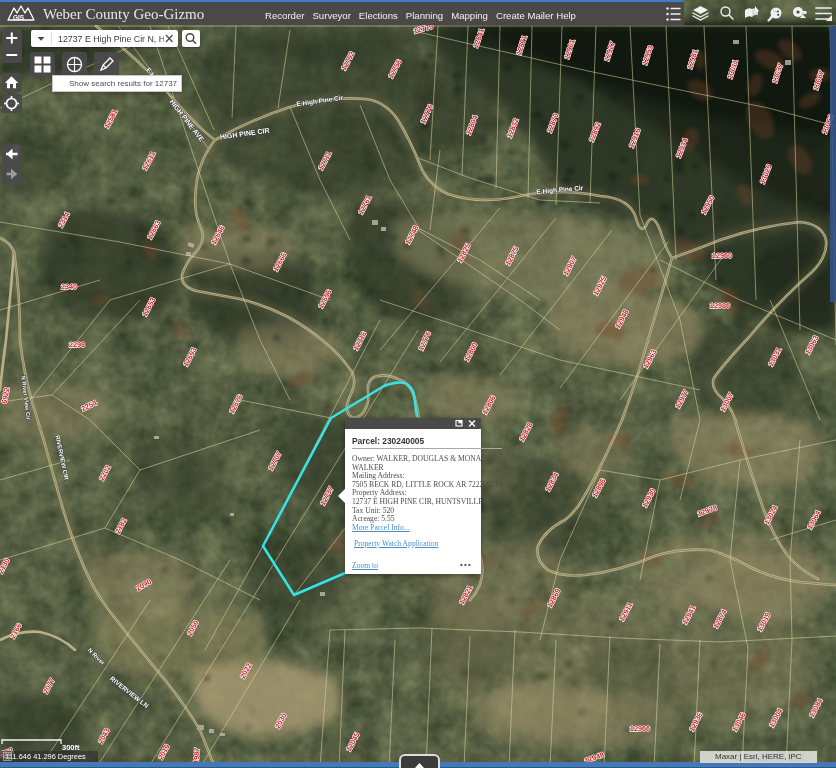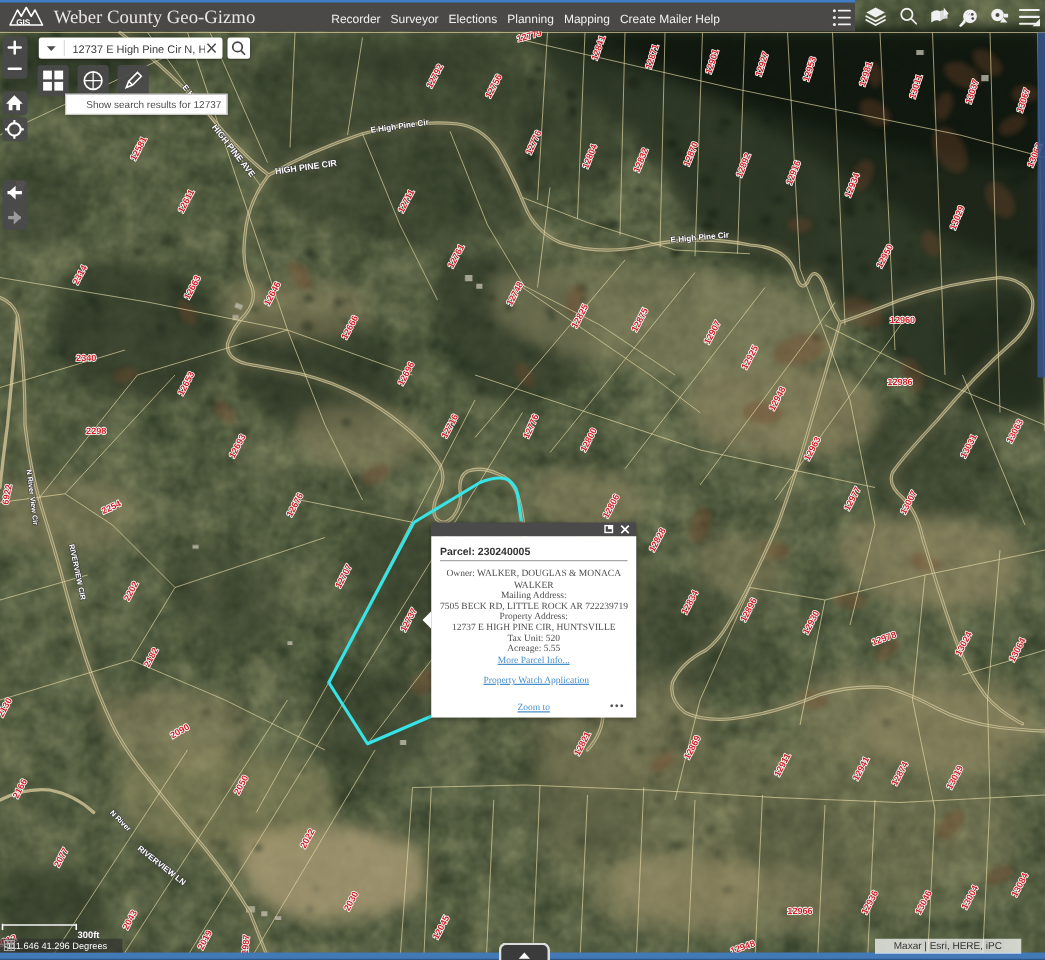--- a/index.html
+++ b/index.html
@@ -7,21 +7,21 @@
   #app{position:relative;width:836px;height:768px;background:#576044;overflow:hidden;}
   #mapsvg{position:absolute;left:0;top:0;}
   #topbar{position:absolute;left:0;top:0;width:684px;height:25px;background:#4b4947;border-top:2.5px solid #3f7ec6;box-sizing:border-box;z-index:30;}
   #title{position:absolute;left:43px;top:4px;font-family:"Liberation Serif",serif;font-size:15px;color:#e9e7e4;}
   #menu{position:absolute;left:265px;top:8px;font-size:9.6px;color:#f2f1f0;white-space:nowrap;}
   #menu span{margin-right:8px;}
   .mapbtn{position:absolute;background:rgba(74,74,74,.93);border-radius:3px;z-index:10;}
   #searchbox{position:absolute;left:31px;top:30px;width:147px;height:17px;background:#fff;border-radius:2px;z-index:20;box-shadow:0 1px 2px rgba(0,0,0,.35);font-size:8.8px;color:#3a3a3a;}
   #searchbtn{position:absolute;left:182px;top:30px;width:18px;height:17px;background:#fff;border-radius:2px;z-index:20;box-shadow:0 1px 2px rgba(0,0,0,.35);}
   #tooltip{position:absolute;left:52px;top:48px;width:130px;height:17px;background:#fff;border:1px solid #c8c8c8;z-index:19;font-size:8px;color:#4d4d4d;line-height:15px;padding-left:16px;box-sizing:border-box;box-shadow:0 1px 3px rgba(0,0,0,.25);margin-top:27px;}
-  #popup{position:absolute;left:345px;top:418px;width:164px;z-index:25;box-shadow:0 1px 5px rgba(0,0,0,.45);text-align:center;}
+  #popup{position:absolute;left:345px;top:418px;width:136px;z-index:25;box-shadow:0 1px 5px rgba(0,0,0,.45);}
   #popup .hdr{height:11px;background:#4a4a4a;position:relative;}
   #popup .body{background:#fff;height:145px;position:relative;font-size:7.6px;color:#4d4d4d;}
   #popup .ptr{position:absolute;left:-7px;top:71px;width:0;height:0;border-top:7px solid transparent;border-bottom:7px solid transparent;border-right:7px solid #fff;}
   #popup a{color:#4a8fca;text-decoration:underline;}
   #coordbar{position:absolute;left:0;top:751px;width:98px;height:11px;background:rgba(45,45,45,.62);z-index:15;color:#fff;font-size:7.4px;line-height:11px;white-space:nowrap;}
   #attrib{position:absolute;left:700px;top:751px;height:12px;background:rgba(255,255,255,.72);z-index:15;color:#323232;font-size:8px;line-height:12px;padding:0 15px;}
   #esrilogo{position:absolute;left:716px;top:739px;z-index:16;color:#fff;width:120px;height:29px;}
   #bluestrip{position:absolute;left:0;top:762px;width:836px;height:6px;background:#4379b6;border-bottom:1.5px solid #2c5787;box-sizing:border-box;z-index:14;}
   #tablebtn{position:absolute;left:399px;top:754px;width:37px;height:14px;background:#3b3b3b;border:2px solid #ddd;border-bottom:none;border-radius:6px 6px 0 0;z-index:15;text-align:center;}
   #rightstrip{position:absolute;left:830px;top:26px;width:6px;height:276px;background:rgba(52,84,138,.88);z-index:9;}

